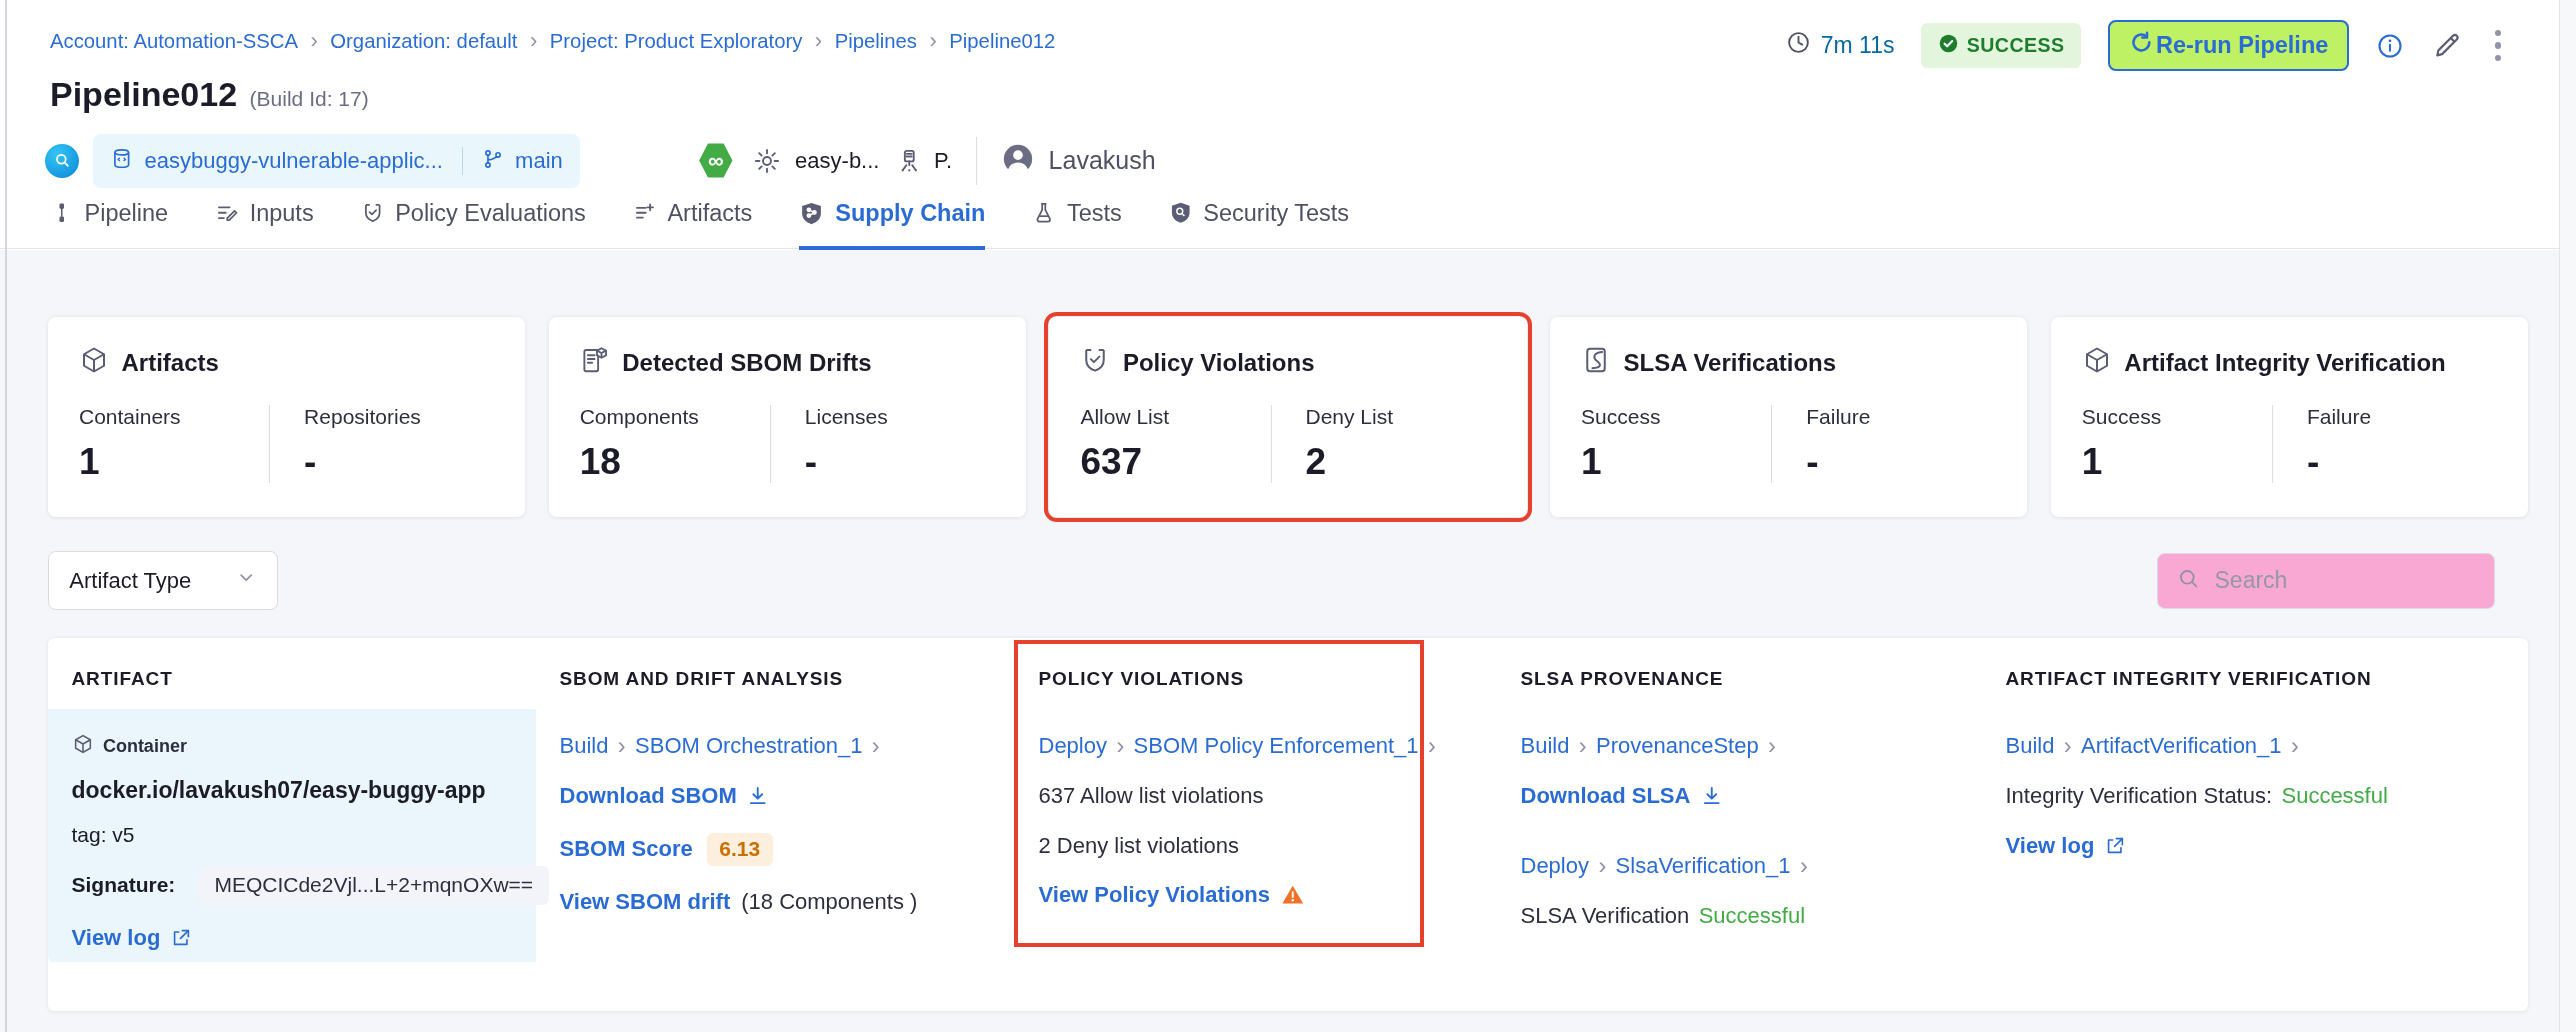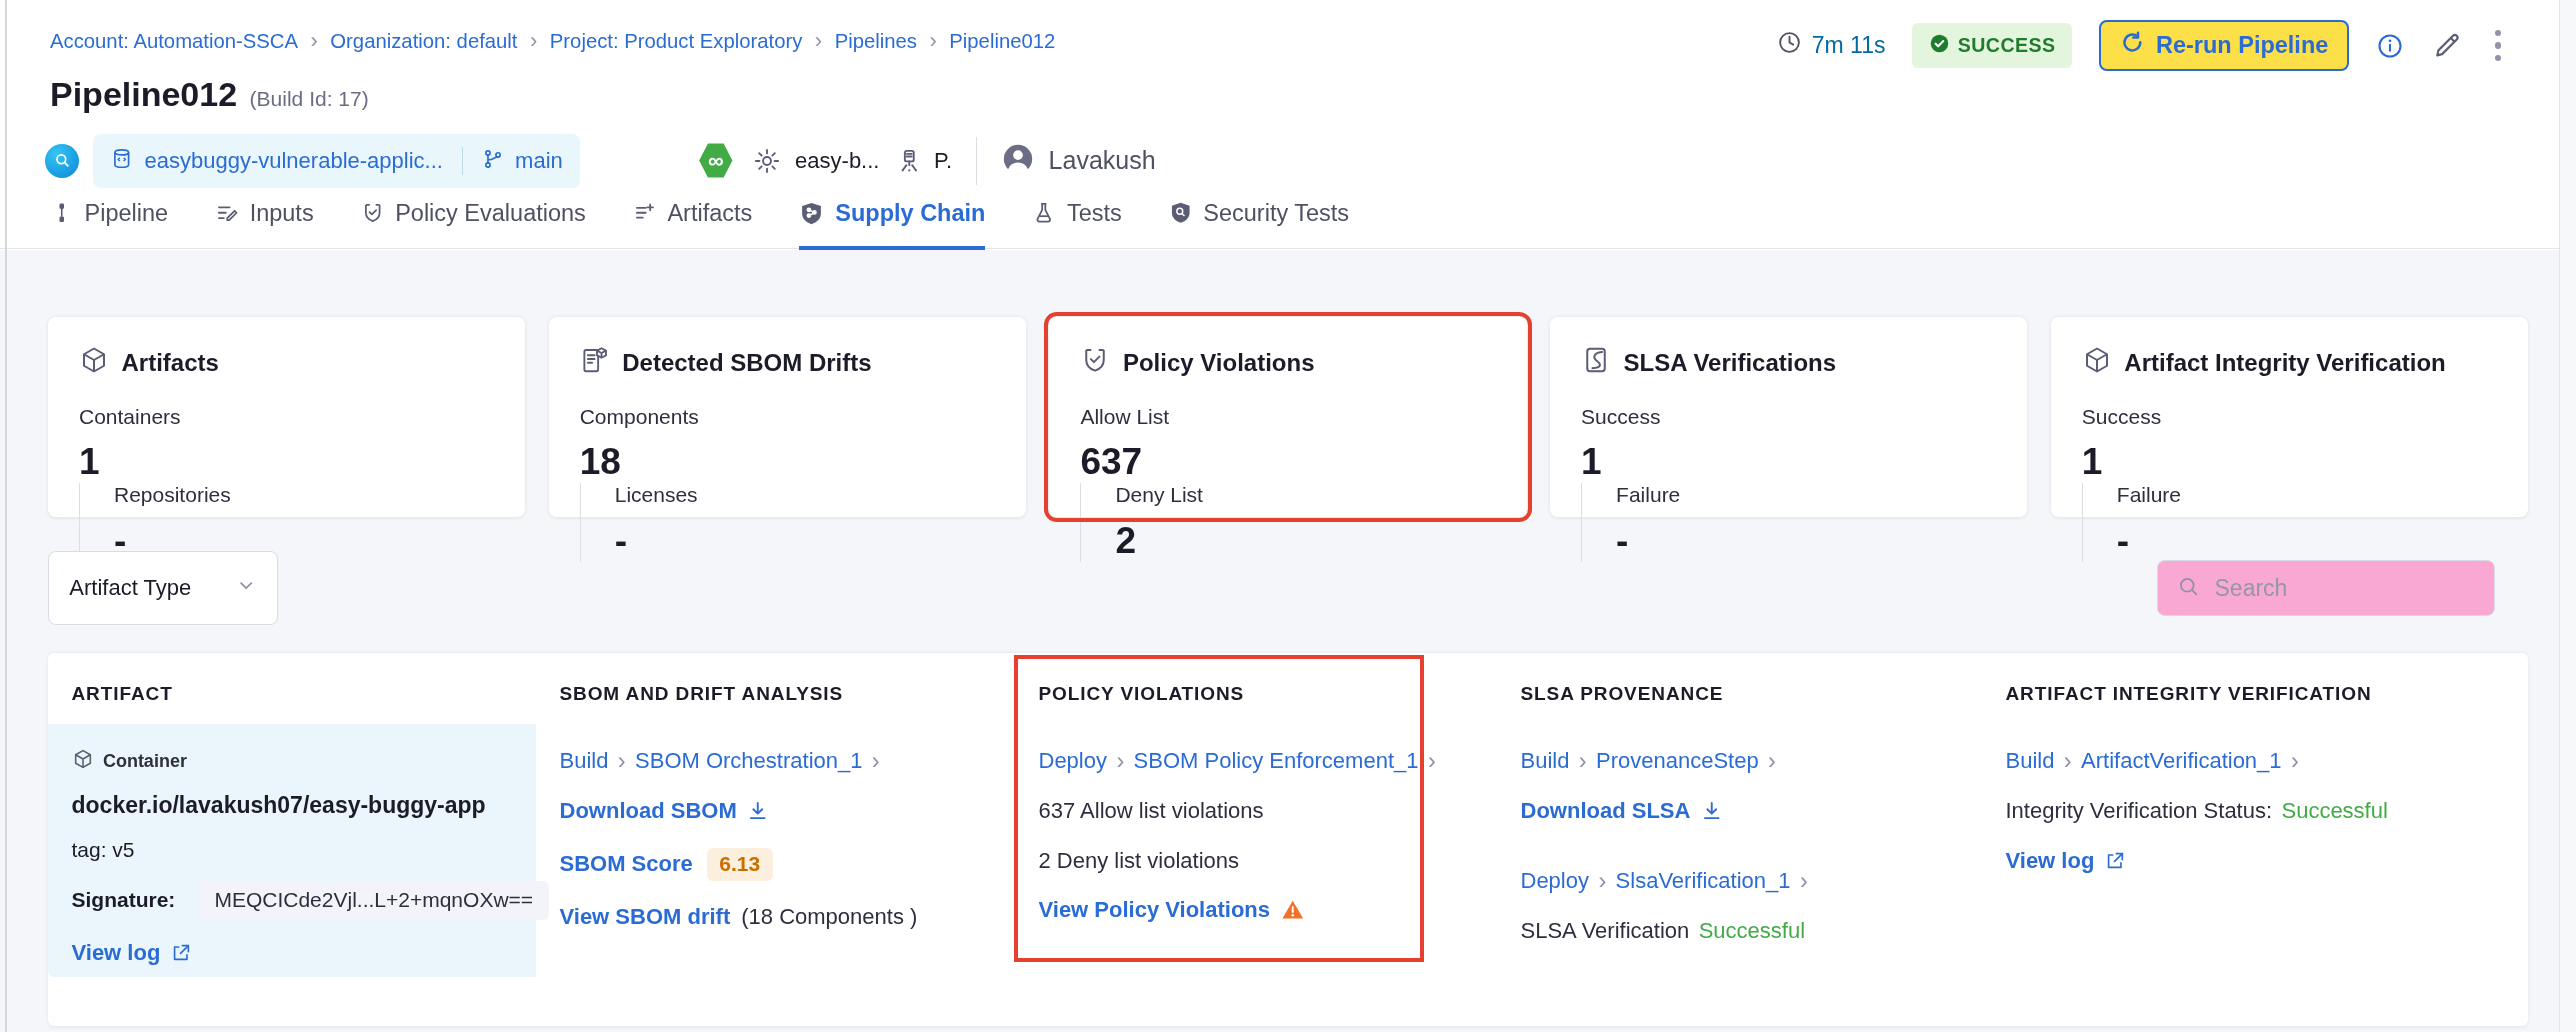--- a/index.html
+++ b/index.html
@@ -12,22 +12,22 @@
   
   .topbar { position:relative; height:249px; background:#fff; border-bottom:1.6px solid #e4e5ea; }
   .breadcrumb { position:absolute; left:50px; top:28px; display:flex; align-items:center; font-size:20.3px; }
   .bc-item { color:#2a6cd4; cursor:pointer; white-space:nowrap; }
   .bc-item:not(:last-child)::after { content:"›"; color:#9293ab; margin:0 12.5px; font-size:22px; }
 
   .controls { position:absolute; right:67px; top:19px; height:53px; display:flex; align-items:center; gap:26.6px; }
   .duration { display:flex; align-items:center; gap:9.4px; font-size:23px; color:#0369a1; }
   .badge-success { display:flex; align-items:center; gap:7.8px; background:#e3f5dc; color:#1e7d2c;
     font-size:19.6px; font-weight:700; letter-spacing:0.4px; padding:9.4px 17px; border-radius:6.3px; }
-  .btn-rerun { display:flex; align-items:center; gap:11px; border:2.3px solid #2a6cd4; color:#2a6cd4;
-    background:#fde047; border-radius:7.8px; padding:7.8px 19px; font-size:23.5px; font-weight:600; cursor:pointer; }
+  .btn-rerun { display:flex; align-items:center; gap:2px; border:2.3px solid #2a6cd4; color:#2a6cd4;
+    background:#bef264; border-radius:7.8px; padding:7.8px 19px; font-size:23.5px; font-weight:600; cursor:pointer; }
   .icon-btn { display:flex; align-items:center; justify-content:center; cursor:pointer; }
   .kebab { display:flex; flex-direction:column; gap:6.3px; padding:3.1px 7.8px; cursor:pointer; }
   .kebab i { width:6.3px; height:6.3px; border-radius:50%; background:#9293ab; }
 
   .title-row { position:absolute; left:50px; top:75px; display:flex; align-items:baseline; gap:12.5px; }
   .pipeline-title { font-size:34px; font-weight:700; color:#1c1c28; }
   .build-id { font-size:21px; color:#6b6d85; }
 
   .meta-row { position:absolute; left:45px; top:131px; height:59px; display:flex; align-items:center; }
   .trigger-circle { width:34px; height:34px; border-radius:50%;
@@ -51,28 +51,28 @@
 
   
   .content { position:absolute; top:250px; left:0; right:0; bottom:0; background:#f4f6f9; padding:0 48px; }
 
   .cards { display:flex; gap:23.5px; margin-top:67px; }
   .card { flex:1; height:200px; background:#fff; border-radius:7.8px; padding:28px 31px 0;
     box-shadow:0 0.8px 3.9px rgba(96,97,112,.14); }
   .card.highlighted { outline:4.7px solid #e6402e; outline-offset:1.6px; }
   .card-title { display:flex; align-items:center; gap:12.5px; font-size:24px; font-weight:700; color:#1c1c28; }
   .card-title svg { color:#5b5d75; flex:none; }
-  .card-stats { display:flex; margin-top:23.5px;flex-direction:column; }
+  .card-stats { display:flex; margin-top:23.5px; }
   .stat { flex:1; }
   .stat + .stat { border-left:1.6px solid #dcdde5; padding-left:34px; }
   .stat-label { font-size:21px; color:#2e2f3e; }
   .stat-value { font-size:37px; font-weight:700; color:#1c1c28; margin-top:12.5px; }
 
   .filter-row { display:flex; justify-content:space-between; align-items:center; margin-top:34px; }
-  .select { width:230px; height:74px; background:#fff; border:1.6px solid #d9dae4; border-radius:7.8px;
+  .select { width:230px; height:59px; background:#fff; border:1.6px solid #d9dae4; border-radius:7.8px;
     display:flex; align-items:center; justify-content:space-between; padding:0 20.3px; font-size:22px; cursor:pointer; }
   .search-box { width:338px; height:56px; background:#f9a8d4; border:1.6px solid #d9dae4; border-radius:7.8px;
     display:flex; align-items:center; gap:14px; padding:0 19px; margin-right:33px; }
   .search-box input { border:none; outline:none; flex:1; font-size:23px; color:#1c1c28; background:transparent;
     font-family:"Liberation Sans","DejaVu Sans",sans-serif; }
   .search-box input::placeholder { color:#9596a8; }
 
   .table-card { position:relative; margin-top:28px; height:373px; background:#fff; border-radius:6.3px;
     box-shadow:0 0.8px 3.9px rgba(96,97,112,.12); }
   .thead, .trow { display:grid; grid-template-columns:488px 479px 482px 485px 1fr; }

